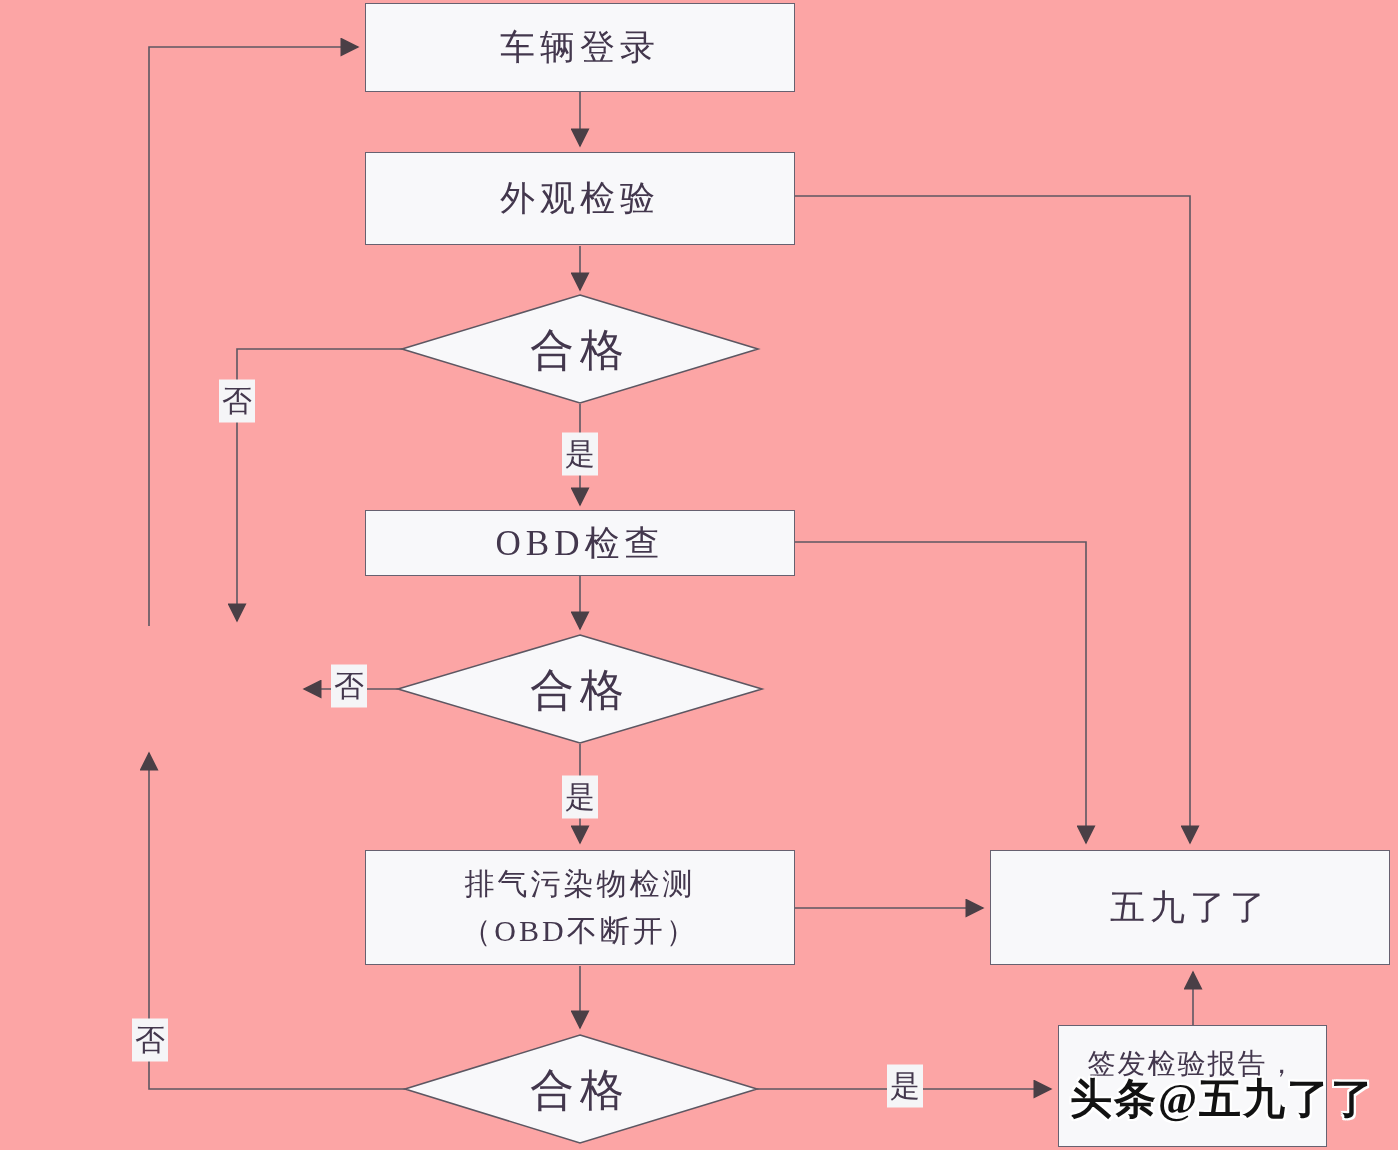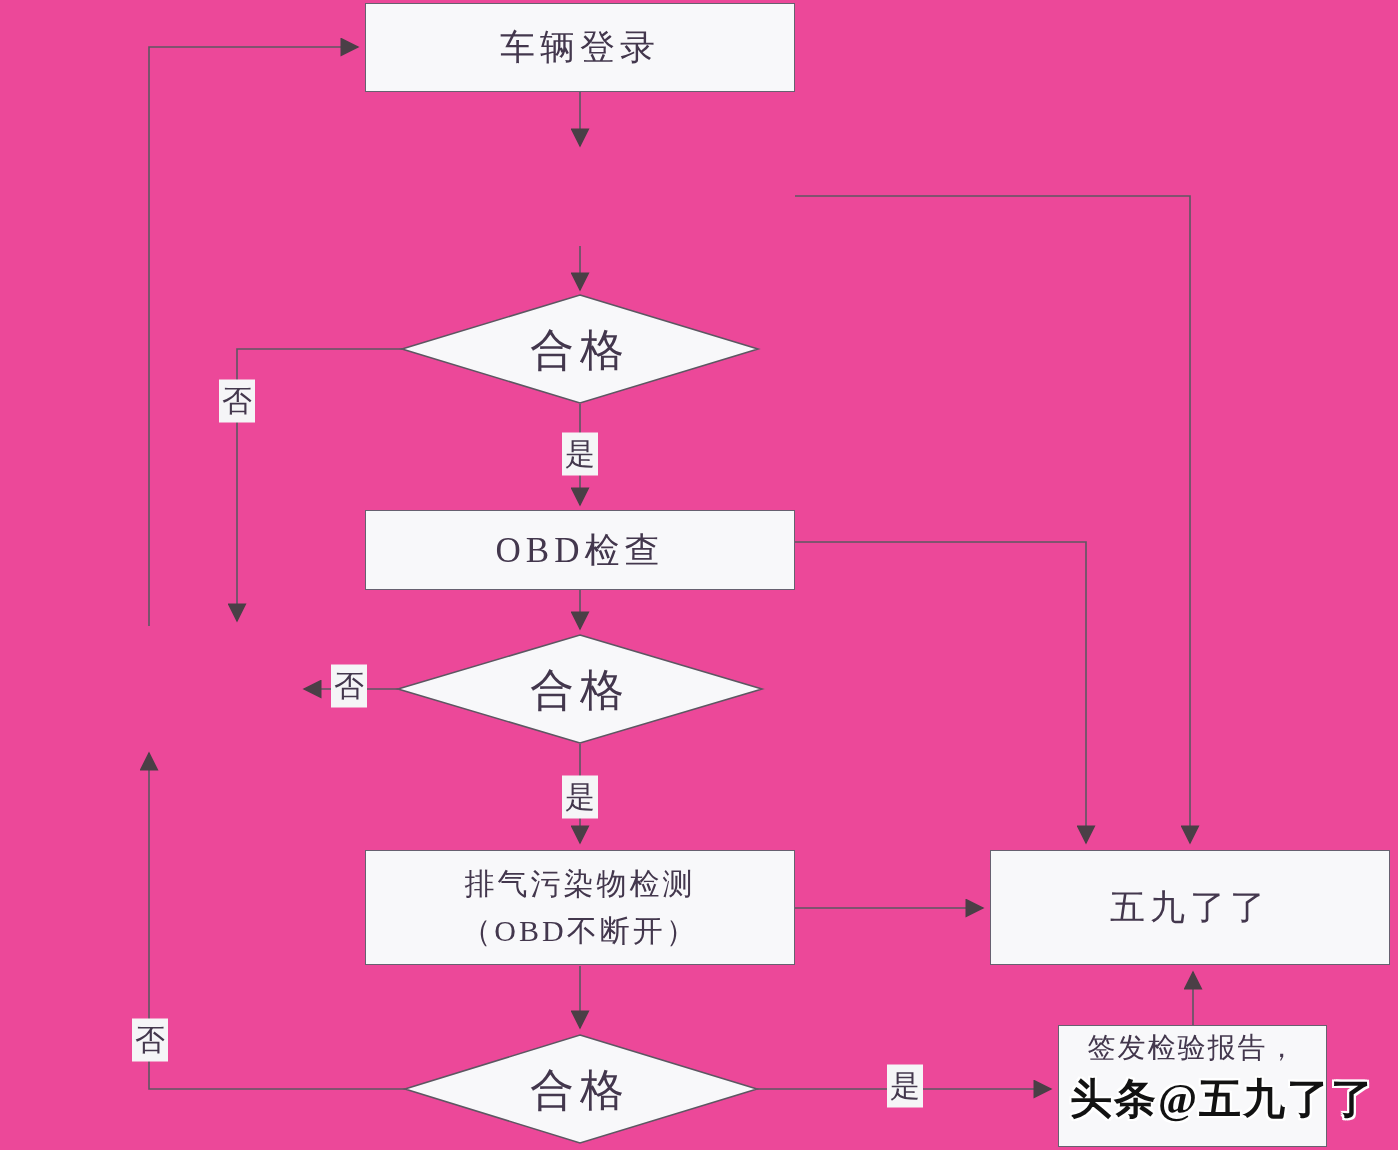--- a/index.html
+++ b/index.html
@@ -1,20 +1,20 @@
 <!DOCTYPE html>
 <html><head>
 <meta charset="utf-8">
 <style>
   html,body{margin:0;padding:0;background:#e9e9eb;}
   .canvas{
     position:relative;
     width:1398px;
     height:1150px;
-    background:#ec4899;
+    background:#fca5a5;
     overflow:hidden;
     font-family:"Liberation Serif","DejaVu Serif",serif;
   }
   svg.wires{position:absolute;left:0;top:0;width:1398px;height:1150px;}
   .node{
     position:absolute;
     box-sizing:border-box;
     border:1.5px solid #676170;
     background:#f8f8fa;
     display:flex;
@@ -91,36 +91,39 @@
       <polygon points="580,295 758,349 580,403 402,349" fill="#f8f8fa"></polygon>
       <polygon points="580,635 762,689 580,743 398,689" fill="#f8f8fa"></polygon>
       <polygon points="580,1035 757,1089 580,1143 405,1089" fill="#f8f8fa"></polygon>
     </g>
   </svg>
 
   <div class="node big" style="left:365px;top:3px;width:430px;height:89px;">
     <div class="ln">车辆登录</div>
   </div>
 
+  <div class="node big" style="left:365px;top:152px;width:430px;height:93px;">
+    <div class="ln">外观检验</div>
+  </div>
 
-  <div class="node big" style="left:365px;top:510px;width:430px;height:80px;text-align:center;">
+  <div class="node big" style="left:365px;top:510px;width:430px;height:66px;text-align:center;">
     <div class="ln">OBD检查</div>
   </div>
 
 
   <div class="node mid" style="left:365px;top:850px;width:430px;height:115px;">
     <div class="ln">排气污染物检测</div>
     <div class="ln">（OBD不断开）</div>
   </div>
 
   <div class="node big" style="left:990px;top:850px;width:400px;height:115px;">
     <div class="ln">五九了了</div>
   </div>
 
-  <div class="node small2" style="left:1058px;top:1025px;width:269px;height:122px;justify-content:flex-start;">
+  <div class="node small2" style="left:1058px;top:1025px;width:269px;height:122px;justify-content:flex-start;padding-top:16px;">
     <div class="ln">签发检验报告，</div>
   </div>
 
   <div class="diamond-label" style="left:580px;top:350px;">合格</div>
   <div class="diamond-label" style="left:580px;top:690px;">合格</div>
   <div class="diamond-label" style="left:580px;top:1090px;">合格</div>
 
   <div class="edge-label" style="left:237px;top:401px;">否</div>
   <div class="edge-label" style="left:580px;top:454px;">是</div>
   <div class="edge-label" style="left:349px;top:686px;">否</div>

